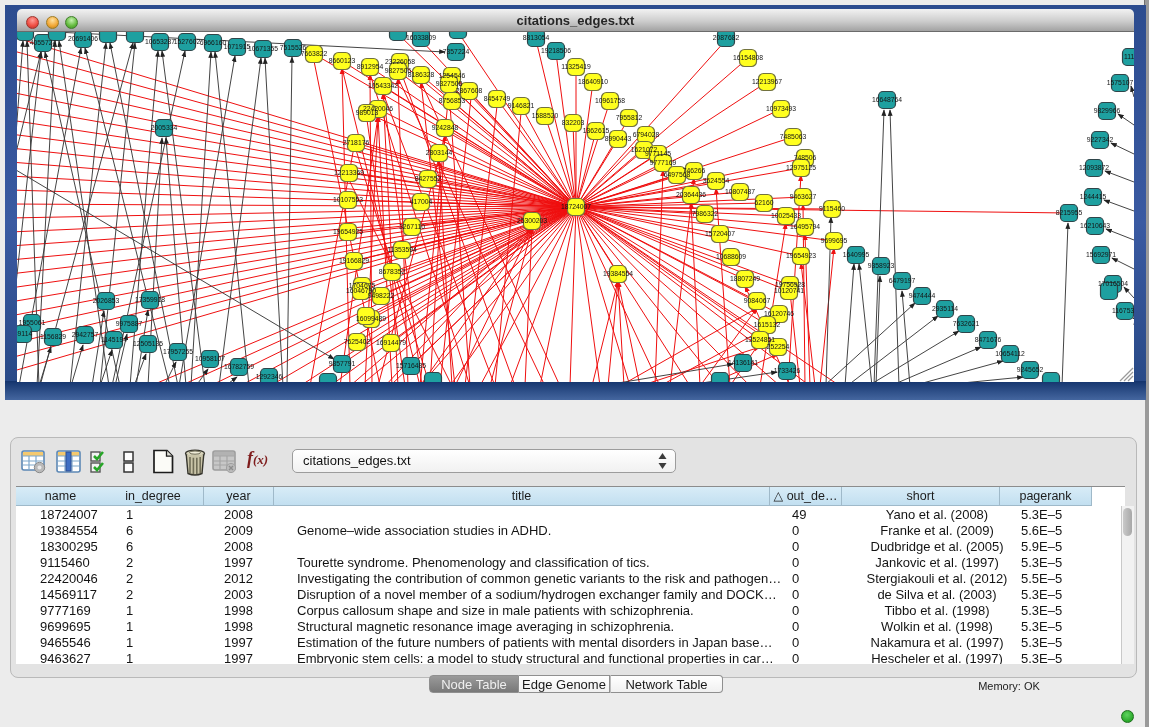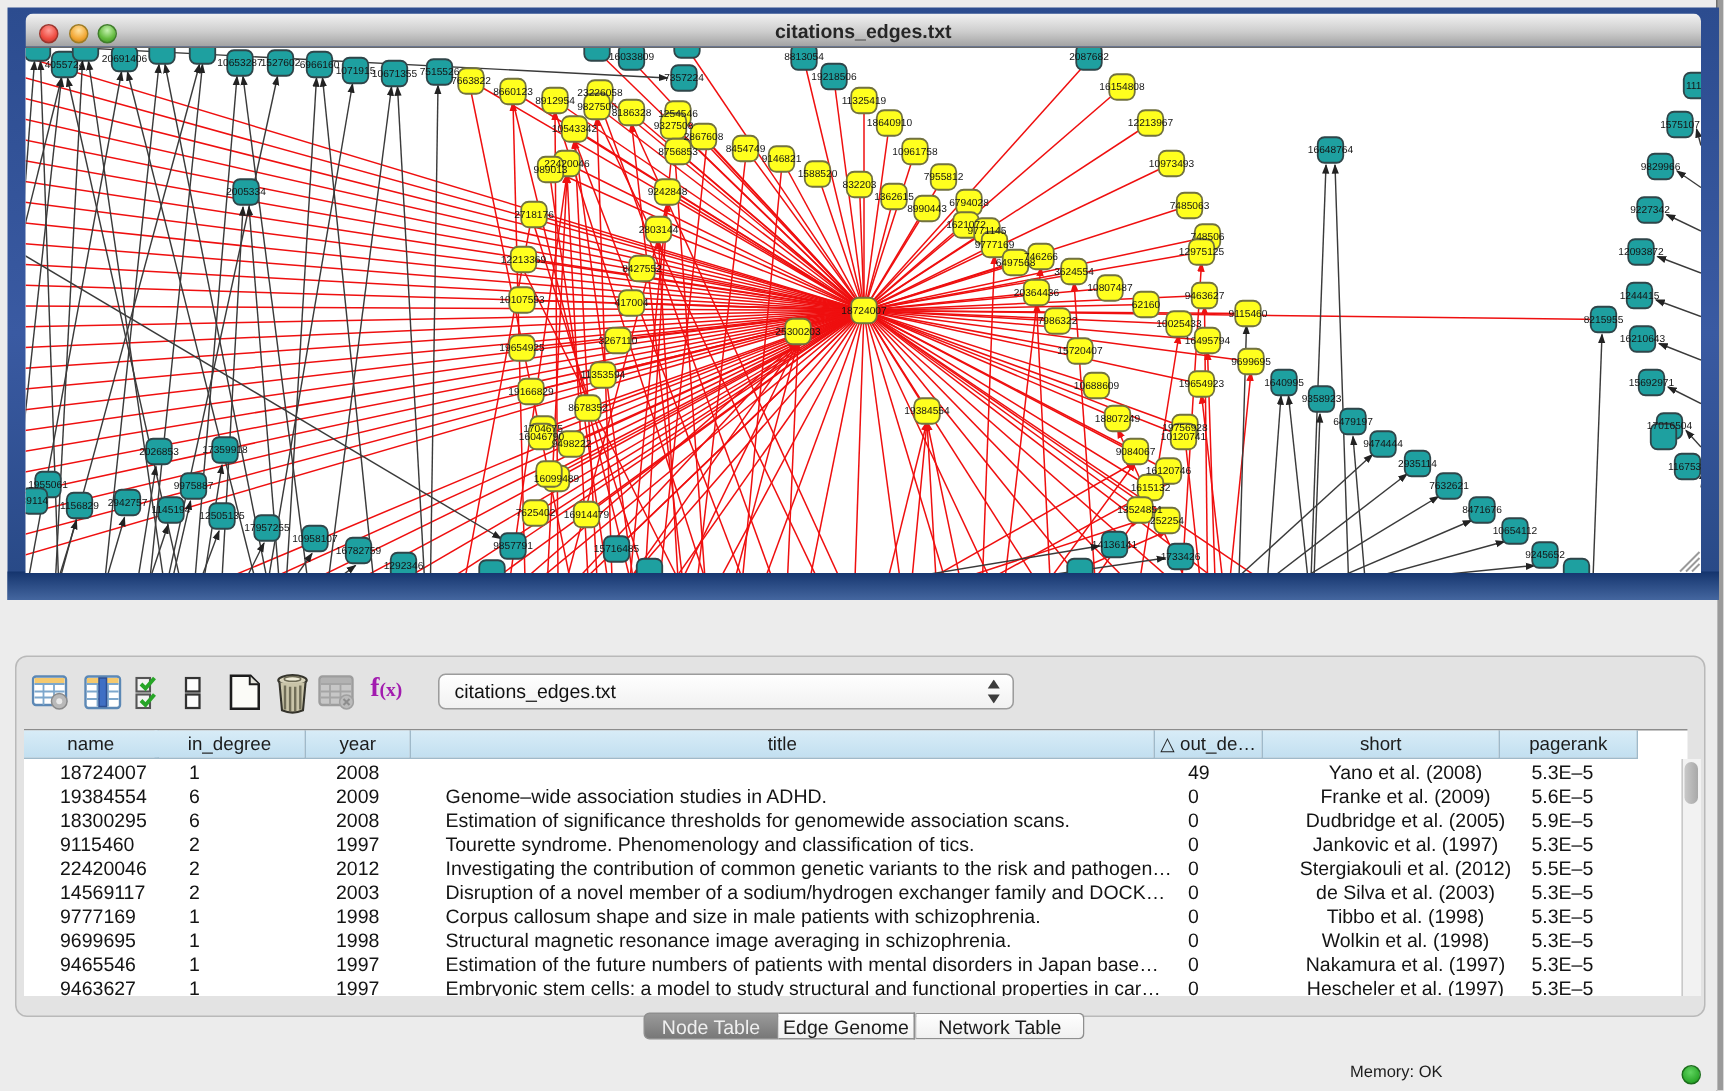--- a/index.html
+++ b/index.html
@@ -45,21 +45,21 @@
 .trow span{position:absolute;top:0;white-space:nowrap;line-height:15px}
 .trow .c{text-align:center}
 #vsb{position:absolute;left:1121px;top:506px;width:13px;height:158px;background:#f2f2f2;border-left:1px solid #c9c9c9;box-sizing:border-box}
 #vsb .th{position:absolute;left:1px;top:2px;width:9px;height:28px;background:linear-gradient(90deg,#c9c9c9,#a8a8a8);border-radius:5px}
 
 #tabs{position:absolute;left:429px;top:675px;height:18px;font-size:13px}
 .tab{position:absolute;top:0;height:18px;line-height:17px;text-align:center;box-sizing:border-box;border:1px solid #8f8f8f}
 #tab1{left:0;width:90px;background:linear-gradient(180deg,#9a9a9a,#787878);color:#efefef;border-radius:4px 0 0 4px}
 #tab2{left:90px;width:91px;background:linear-gradient(180deg,#fff,#f0f0f0);color:#1a1a1a;border-left:none}
 #tab3{left:181px;width:113px;background:linear-gradient(180deg,#fff,#f0f0f0);color:#1a1a1a;border-left:1px solid #bdbdbd;border-radius:0 4px 4px 0}
-#mem{position:absolute;left:900px;top:709px;width:218px;text-align:left;font-size:11px;color:#1d1d1d}
+#mem{position:absolute;left:900px;top:680px;width:218px;text-align:center;font-size:11px;color:#1d1d1d}
 #memdot{position:absolute;left:1121px;top:710px;width:11px;height:11px;border-radius:50%;
 background:radial-gradient(circle at 45% 35%,#5fd45f,#2aa82a 70%);border:1px solid #1c6e1c}
 </style></head><body>
 <div id="all">
  <div id="rstrip"></div>
  <div id="frame">
   <div class="bot"></div>
  </div>
  <div id="titlebar">
    <div class="tl" id="tl1"></div>
@@ -644,21 +644,21 @@
    <path d="M8 8v16 M11.4 8.8v16.4 M14.8 8.8v16.4 M18.2 8v16" stroke="#716e58" stroke-width="1.6"></path>
    <ellipse cx="13" cy="3.6" rx="5.5" ry="1.6" fill="#efecd8" stroke="#6d6a55"></ellipse>
  </svg>
  <svg class="ic" style="left:212px" width="26" height="26" viewBox="0 0 26 26">
    <rect x="1" y="2" width="22" height="19" rx="2" fill="#c7c7c7" stroke="#9d9d9d" stroke-width="1.6"></rect>
    <rect x="2" y="3" width="20" height="4" fill="#b2b2b2"></rect>
    <path d="M2 7h20M2 12h20M2 16h20M8 7v14M15 7v14" stroke="#a5a5a5" stroke-width="1.2" fill="none"></path>
    <circle cx="19" cy="19" r="4.6" fill="#bbb" stroke="#a0a0a0"></circle>
    <path d="M17 17l4 4M21 17l-4 4" stroke="#8d8d8d" stroke-width="1.4"></path>
  </svg>
- <div class="ic" style="left:247px;top:448px;font-family:'Liberation Serif',serif;font-weight:bold;font-size:18px;color:#a21caf">f<span style="font-size:13px">(x)</span></div>
+ <div class="ic" style="left:247px;top:448px;font-family:'Liberation Serif',serif;font-style:italic;font-weight:bold;font-size:18px;color:#7f1d1d">f<span style="font-size:13px">(x)</span></div>
  <div id="dd">citations_edges.txt
    <svg class="step" viewBox="0 0 9 16">
         <path d="M4.5 0 L8.5 6 L0.5 6 z" fill="#3c3c3c"></path>
         <path d="M4.5 16 L8.5 10 L0.5 10 z" fill="#3c3c3c"></path>
       </svg>
  </div>
 
  <div id="thead">
   <div class="hc" style="left:0;width:90px">name</div>
   <div class="hc" style="left:87px;width:101px">in_degree</div>
@@ -683,21 +683,20 @@
         <span style="left:208px">2009</span>
         <span style="left:281px">Genome–wide association studies in ADHD.</span>
         <span style="left:776px">0</span>
         <span class="c" style="left:842px;width:158px">Franke et al. (2009)</span>
         <span style="left:1005px">5.6E–5</span>
       </div>
 <div class="trow" style="top:33px">
         <span style="left:24px">18300295</span>
         <span style="left:110px">6</span>
         <span style="left:208px">2008</span>
-        <span style="left:281px">Estimation of significance thresholds for genomewide association scans.</span>
         <span style="left:776px">0</span>
         <span class="c" style="left:842px;width:158px">Dudbridge et al. (2005)</span>
         <span style="left:1005px">5.9E–5</span>
       </div>
 <div class="trow" style="top:49px">
         <span style="left:24px">9115460</span>
         <span style="left:110px">2</span>
         <span style="left:208px">1997</span>
         <span style="left:281px">Tourette syndrome. Phenomenology and classification of tics.</span>
         <span style="left:776px">0</span>

